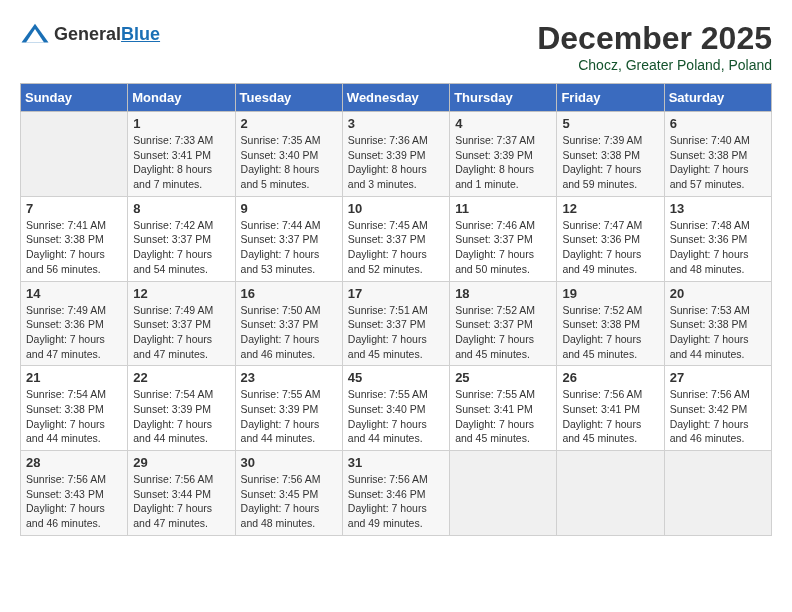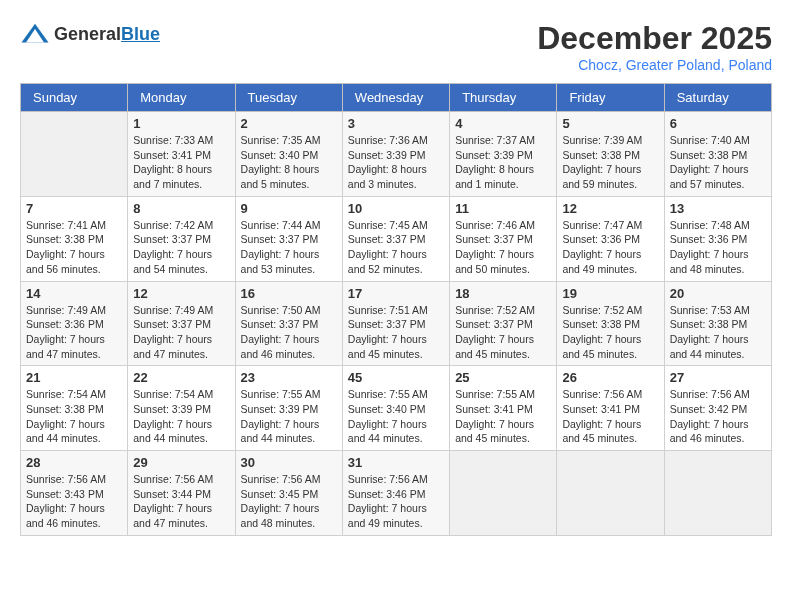--- a/index.html
+++ b/index.html
@@ -44,36 +44,36 @@
     .title-block {
       text-align: right;
     }
     .month-title {
       font-size: 32px;
       font-weight: bold;
       color: #333;
     }
     .location {
       font-size: 14px;
-      color: #3b82f6;
+      color: #14532d;
     }
     .calendar {
       width: 100%;
       border-collapse: collapse;
       font-size: 11px;
     }
     .calendar thead tr {
       background-color: #3a6bbf;
       color: #fff;
     }
     .calendar thead th {
-      padding: 6px 12px;
+      padding: 6px 4px;
       text-align: left;
       font-size: 13px;
-      font-weight: normal;
+      font-weight: bold;
       border: 1px solid #c0c0c0;
     }
     .calendar tbody tr {
       vertical-align: top;
     }
     .calendar tbody td {
       border: 1px solid #d0d0d0;
       padding: 4px 5px;
       width: 14.28%;
       min-height: 80px;

